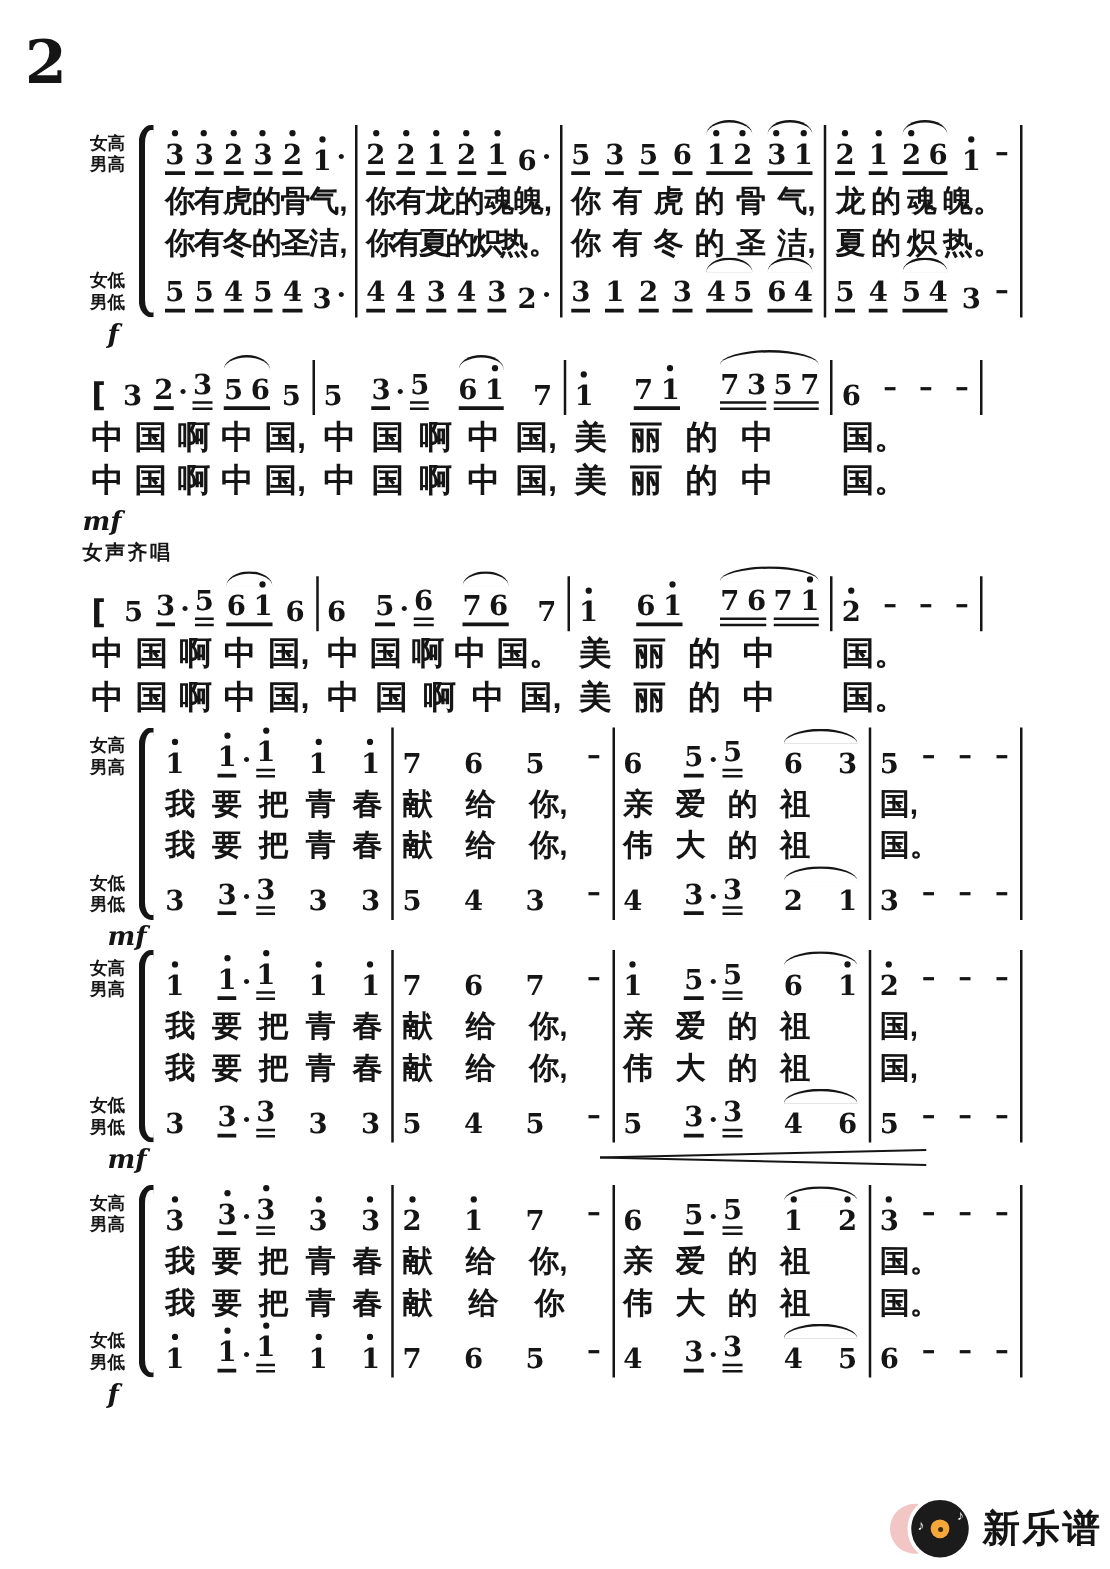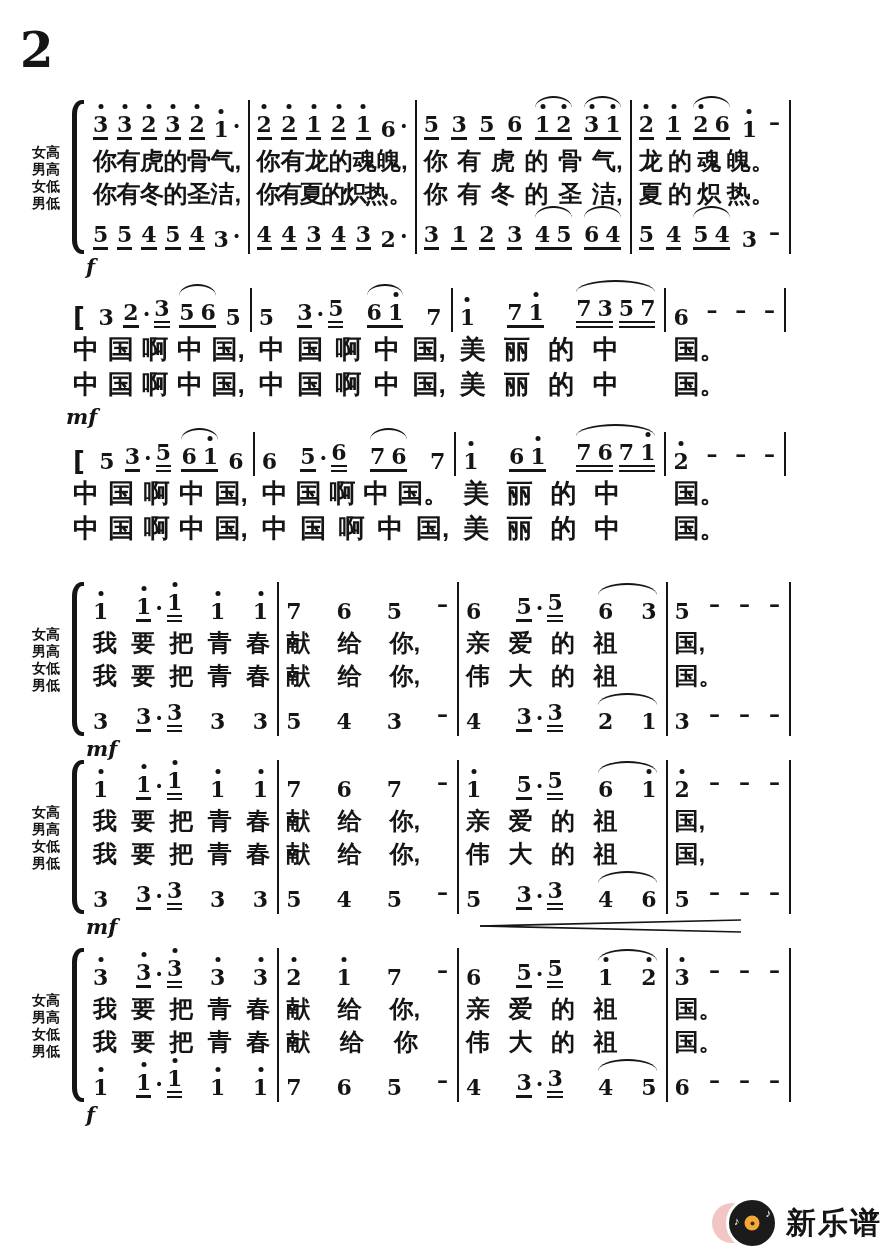--- a/index.html
+++ b/index.html
@@ -4,22 +4,22 @@
 <style>
   html,body{margin:0;padding:0;background:#fff;}
   .page{position:relative;width:888px;height:1255px;background:#ffffff;color:#151515;
         font-family:"Liberation Sans",sans-serif;overflow:hidden;}
   .pageno{position:absolute;left:20px;top:26px;font-family:"DejaVu Serif",serif;
           font-weight:700;font-size:48px;line-height:1;}
   .sys{position:absolute;left:28px;width:790px;}
   .s0{top:100px}.s1{top:288px}.s2{top:432px}.s3{top:582px}.s4{top:760px}.s5{top:948px}
   .heading{font-size:16px;font-weight:700;margin:0 0 8px 38px;letter-spacing:2px;}
   .frow{display:flex;align-items:stretch;}
-  .lblcol{width:44px;display:flex;flex-direction:column;justify-content:center;
-          font-size:14px;font-weight:700;line-height:17px;padding:6px 0 4px 4px;box-sizing:border-box;}
+  .lblcol{width:44px;display:flex;flex-direction:column;justify-content:space-between;
+          font-size:14px;font-weight:700;line-height:17px;padding:6px 0 4px 4px;box-sizing:border-box;margin-left:40px;}
   .brace{width:12px;border-left:5px solid #151515;border-top:4px solid #151515;border-bottom:4px solid #151515;
          border-radius:10px 0 0 10px/14px 0 0 14px;margin-right:2px;box-sizing:border-box;}
   .grid{display:flex;}
   .four .grid{width:705px;}
   .uni  .grid{width:720px;margin-left:38px;}
   .mcol{display:flex;flex-direction:column;box-sizing:border-box;}
   .four .mcol{border-right:2px solid #151515;}
   .rn{display:flex;justify-content:space-between;align-items:flex-end;height:44px;
       padding:0 9px 4px 7px;font-family:"DejaVu Serif",serif;font-weight:700;font-size:22px;
       position:relative;box-sizing:border-box;}
@@ -361,20 +361,21 @@
             <span class="syl">国。</span>
           </div>
           <div class="rl">
             <span class="syl">国。</span>
           </div>
         </div>
       </div>
       <div class="dyn">mf</div>
     </div>
   <div class="sys s2 uni">
+      <div class="heading">女声齐唱</div>
       <div class="grid">
         <div class="mcol" style="width: 26.2%;">
           <div class="rn">
             <span class="obr">[</span>
             <span class="note"><span>5</span></span>
             <div class="grp">
               <span class="note u1"><span>3</span></span>
               <span class="ndot">·</span>
               <span class="note u2"><span>5</span></span>
             </div>

